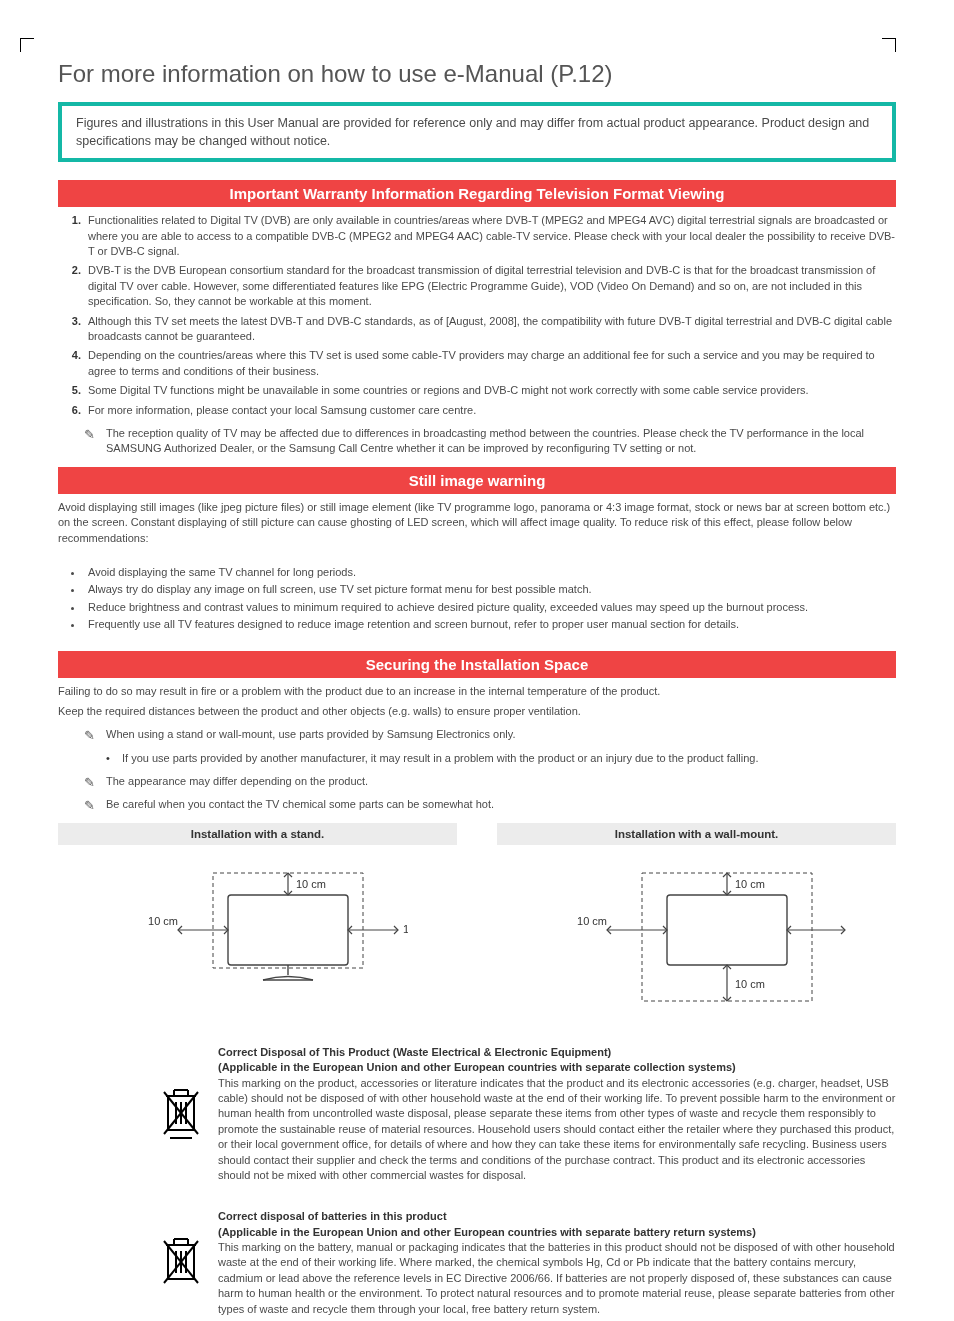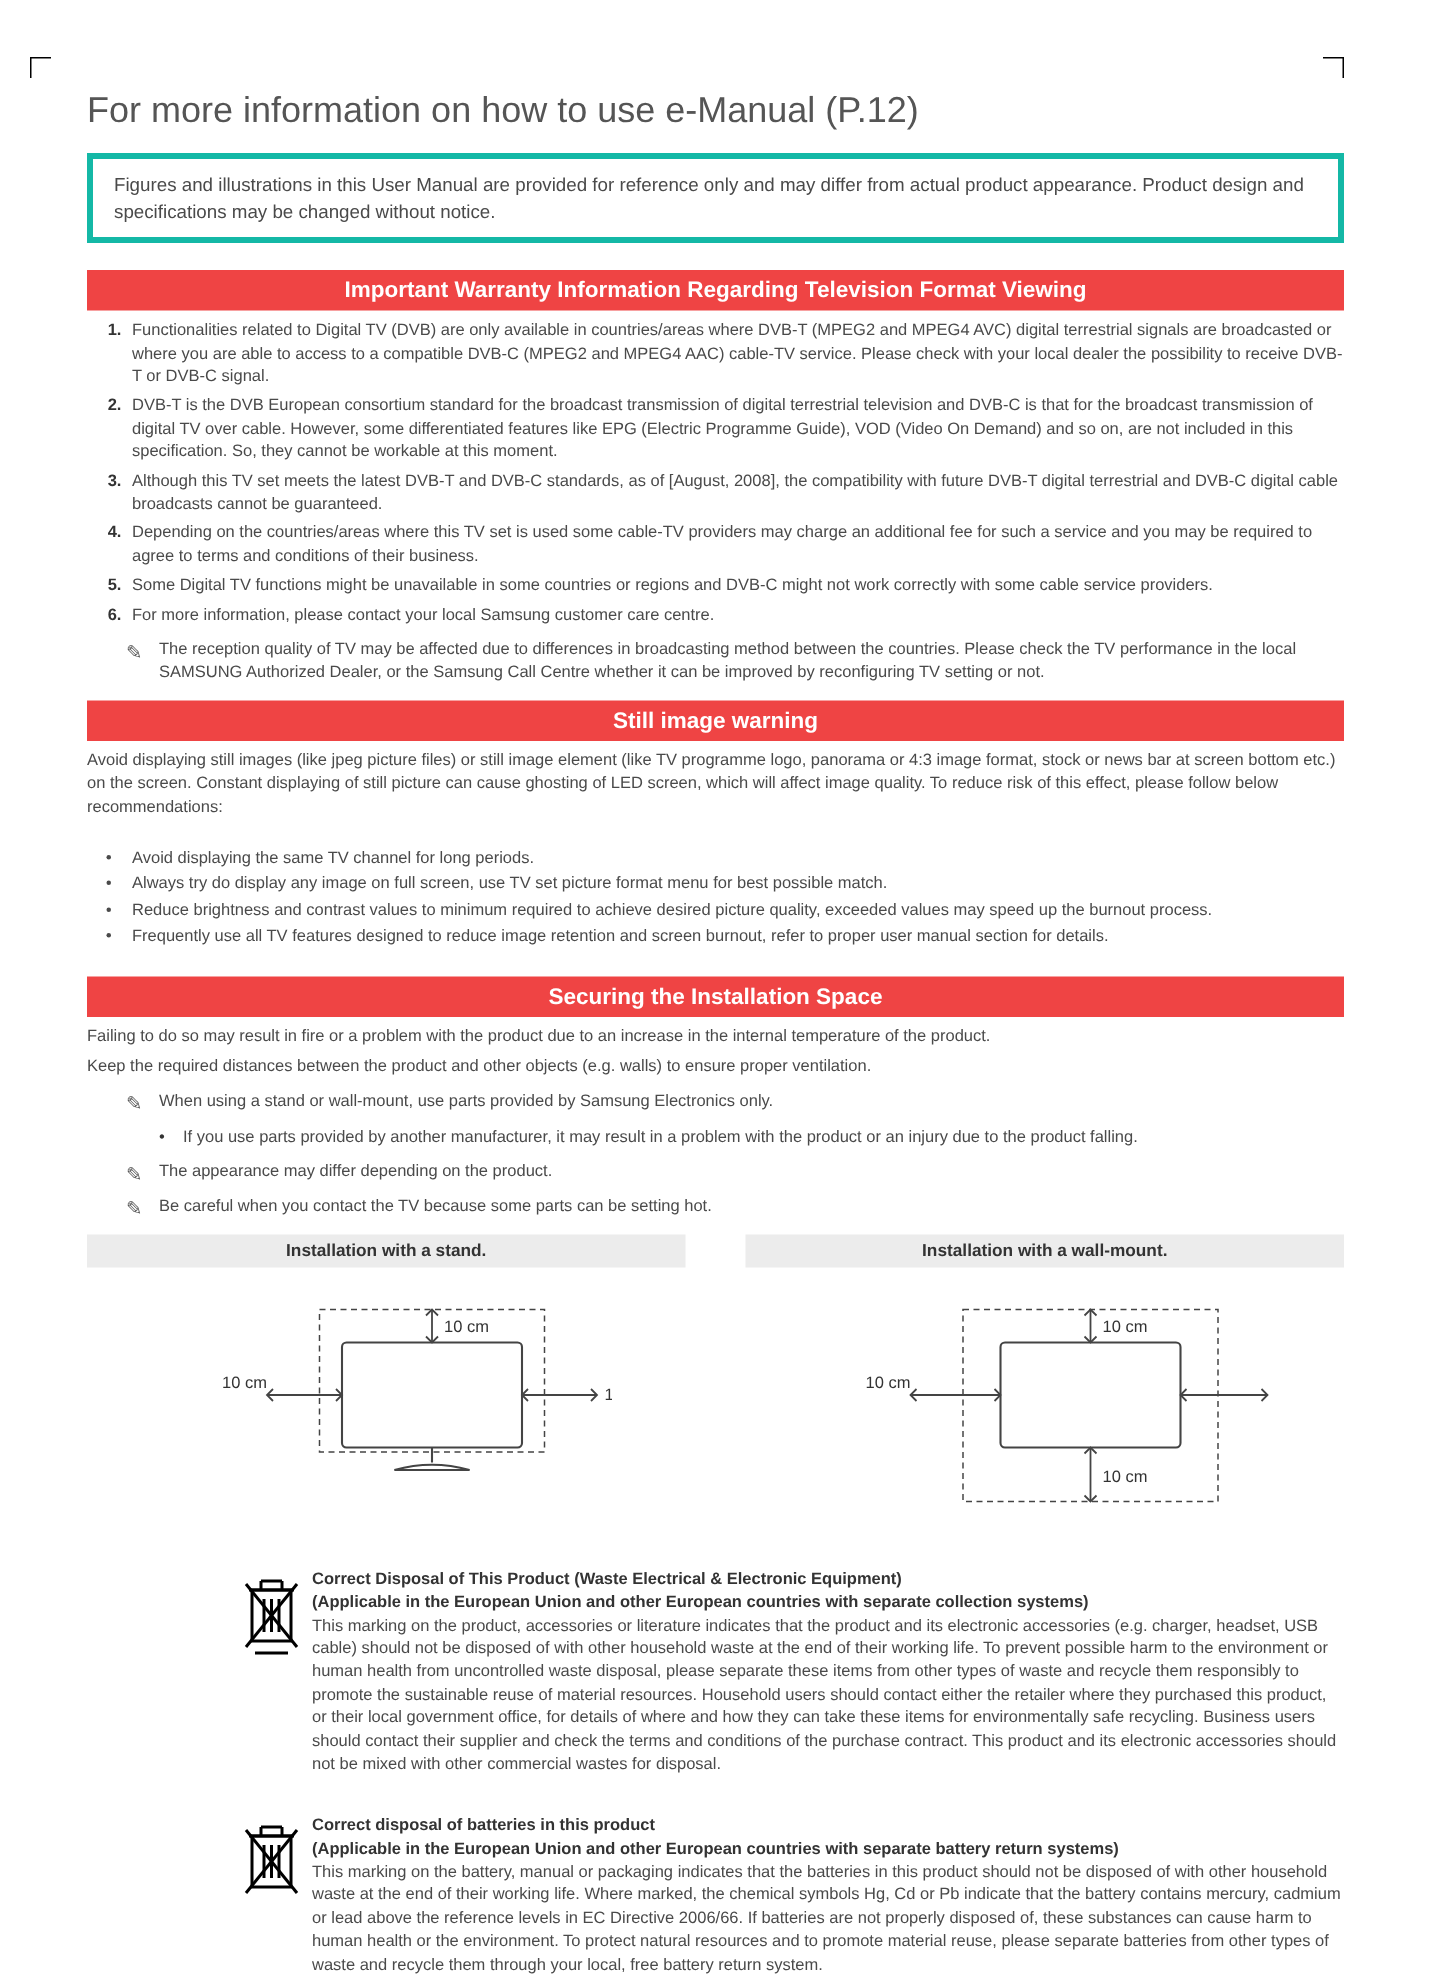--- a/index.html
+++ b/index.html
@@ -108,22 +108,22 @@
   .diag-title {
     font-size: 11.5px;
     font-weight: bold;
     color: #333;
     background: #ececec;
     padding: 5px 0;
     margin-bottom: 10px;
   }
   .disposal-row {
     display: flex;
-    align-items: flex-start;
-    gap: 4px;
+    align-items: center;
+    gap: 14px;
     margin: 26px 0;
   }
   .disposal-icon {
     flex: 0 0 46px;
   }
   .disposal-text {
     flex: 1;
     font-size: 11px;
     line-height: 1.4;
   }
@@ -185,21 +185,21 @@
     <li>Reduce brightness and contrast values to minimum required to achieve desired picture quality, exceeded values may speed up the burnout process.</li>
     <li>Frequently use all TV features designed to reduce image retention and screen burnout, refer to proper user manual section for details.</li>
   </ul>
 
   <div class="banner">Securing the Installation Space</div>
   <div class="body-text" style="margin-top:0">Failing to do so may result in fire or a problem with the product due to an increase in the internal temperature of the product.</div>
   <div class="body-text" style="margin-bottom:0">Keep the required distances between the product and other objects (e.g. walls) to ensure proper ventilation.</div>
   <div class="note">When using a stand or wall-mount, use parts provided by Samsung Electronics only.</div>
   <div class="sub-bullet">If you use parts provided by another manufacturer, it may result in a problem with the product or an injury due to the product falling.</div>
   <div class="note">The appearance may differ depending on the product.</div>
-  <div class="note">Be careful when you contact the TV because some parts can be setting hot.</div>
+  <div class="note">Be careful when you contact the TV chemical some parts can be somewhat hot.</div>
 
   <div class="diagrams">
     <div class="diagram-col">
       <div class="diag-title">Installation with a stand.</div>
       <svg width="300" height="140">
 
         <rect class="dash" x="105" y="18" width="150" height="95"></rect>
 
         <rect class="tv-body" x="120" y="40" width="120" height="70" rx="3"></rect>
 

